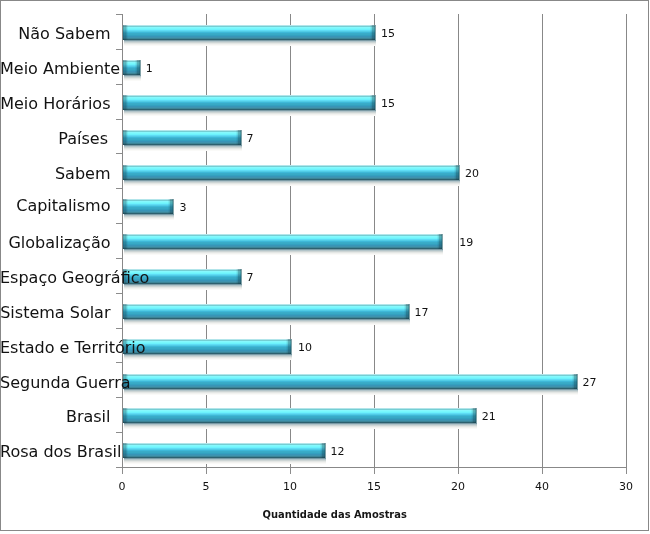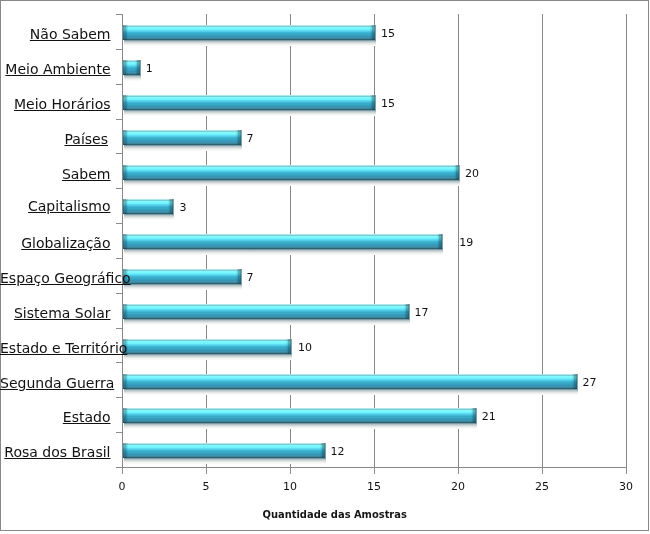--- a/index.html
+++ b/index.html
@@ -16,22 +16,22 @@
   #axis-y{position:absolute;left:122px;top:14px;width:1px;height:460px;background:#888888;}
   .ytick{position:absolute;left:116px;width:6px;height:1px;background:#8C8C8C;}
   .xtick{position:absolute;top:468px;width:1px;height:6px;background:#8C8C8C;}
   .bar-wrap{position:absolute;overflow:hidden;}
   .bar-edge{position:absolute;background:rgba(76,123,131,0.70);}
   .bar-bevel-l{position:absolute;left:0;top:0;bottom:0;width:5px;
        background:linear-gradient(to right,rgba(12,48,62,0.47) 0%,rgba(12,48,62,0.42) 10%,rgba(12,48,62,0.31) 30%,rgba(12,48,62,0.33) 50%,rgba(12,48,62,0.21) 70%,rgba(12,48,62,0.07) 90%,rgba(12,48,62,0.02) 100%);}
   .bar-bevel-r{position:absolute;right:0;top:0;bottom:0;width:5px;
        background:linear-gradient(to right,rgba(14,50,62,0.03) 0%,rgba(14,50,62,0.06) 10%,rgba(14,50,62,0.155) 30%,rgba(14,50,62,0.36) 50%,rgba(14,50,62,0.37) 70%,rgba(14,50,62,0.49) 90%,rgba(14,50,62,0.52) 100%);}
   .bar-shadow{position:absolute;background:linear-gradient(to bottom,#7A9AA5 0%,#7A9AA5 8.33%,#B2C4C9 25%,#CDD5D5 41.67%,#E4E7E5 58.33%,#F2F2F0 75%,#FAFAF8 91.67%,#FFFFFF 100%);}
-  .cat-label{position:absolute;transform:translateZ(0);text-align:right;font-size:14px;color:#121212;
-       white-space:nowrap;line-height:12px;text-decoration:underline;}
+  .cat-label{position:absolute;transform:translateZ(0);text-align:right;font-size:16px;color:#121212;
+       white-space:nowrap;line-height:12px;}
   .val-label{position:absolute;transform:translateZ(0);font-size:11px;color:#111111;white-space:nowrap;line-height:12px;}
   .tick-label{position:absolute;transform:translateZ(0);font-size:11px;color:#121212;text-align:center;line-height:12px;}
   #axis-title{position:absolute;transform:translateZ(0);font-size:11px;font-weight:bold;color:#161616;
        font-stretch:condensed;text-align:center;white-space:nowrap;line-height:12px;}
 </style>
 </head>
 <body>
 
 <div id="chart-frame">
   <div id="plot">
@@ -50,21 +50,21 @@
     <div class="tick-label" style="left: 97px; width: 50px; top: 481px;">0</div>
     <div class="xtick" style="left: 206px;"></div>
     <div class="tick-label" style="left: 181px; width: 50px; top: 481px;">5</div>
     <div class="xtick" style="left: 290px;"></div>
     <div class="tick-label" style="left: 265px; width: 50px; top: 481px;">10</div>
     <div class="xtick" style="left: 374px;"></div>
     <div class="tick-label" style="left: 349px; width: 50px; top: 481px;">15</div>
     <div class="xtick" style="left: 458px;"></div>
     <div class="tick-label" style="left: 433px; width: 50px; top: 481px;">20</div>
     <div class="xtick" style="left: 542px;"></div>
-    <div class="tick-label" style="left: 517px; width: 50px; top: 481px;">25</div>
+    <div class="tick-label" style="left: 517px; width: 50px; top: 481px;">40</div>
     <div class="xtick" style="left: 626px;"></div>
     <div class="tick-label" style="left: 601px; width: 50px; top: 481px;">30</div>
     <div class="ytick" style="top: 14px;"></div>
     <div class="ytick" style="top: 49px;"></div>
     <div class="ytick" style="top: 84px;"></div>
     <div class="ytick" style="top: 119px;"></div>
     <div class="ytick" style="top: 153px;"></div>
     <div class="ytick" style="top: 188px;"></div>
     <div class="ytick" style="top: 223px;"></div>
     <div class="ytick" style="top: 258px;"></div>
@@ -81,21 +81,21 @@
     </div>
     <div class="bar-edge" style="left: 324.6px; top: 443px; width: 1px; height: 15px;"></div>
     <div class="cat-label" style="left: 0px; width: 110.5px; top: 446px;">Rosa dos Brasil</div>
     <div class="val-label" style="left: 330.6px; top: 446px;">12</div>
     <div class="bar-shadow" style="left: 124px; top: 423px; width: 352.8px; height: 6px;"></div>
     <div class="bar-wrap" style="left: 123px; top: 408px; width: 352.8px; height: 15px; background: linear-gradient(rgb(178, 229, 234) 0%, rgb(178, 229, 234) 3.33%, rgb(117, 206, 211) 10%, rgb(134, 248, 253) 16.67%, rgb(120, 248, 253) 23.33%, rgb(109, 242, 252) 30%, rgb(94, 220, 245) 36.67%, rgb(81, 204, 229) 43.33%, rgb(62, 184, 216) 50%, rgb(58, 172, 200) 56.67%, rgb(55, 169, 198) 63.33%, rgb(52, 160, 191) 70%, rgb(56, 148, 183) 76.67%, rgb(62, 147, 174) 83.33%, rgb(60, 132, 151) 90%, rgb(45, 96, 110) 96.67%, rgb(45, 96, 110) 100%);">
       <span class="bar-bevel-l"></span>
       <span class="bar-bevel-r"></span>
     </div>
     <div class="bar-edge" style="left: 475.8px; top: 408px; width: 1px; height: 15px;"></div>
-    <div class="cat-label" style="left: 0px; width: 110.5px; top: 411px;">Estado</div>
+    <div class="cat-label" style="left: 0px; width: 110.5px; top: 411px;">Brasil</div>
     <div class="val-label" style="left: 481.8px; top: 411px;">21</div>
     <div class="bar-shadow" style="left: 124px; top: 389px; width: 453.6px; height: 6px;"></div>
     <div class="bar-wrap" style="left: 123px; top: 374px; width: 453.6px; height: 15px; background: linear-gradient(rgb(178, 229, 234) 0%, rgb(178, 229, 234) 3.33%, rgb(117, 206, 211) 10%, rgb(134, 248, 253) 16.67%, rgb(120, 248, 253) 23.33%, rgb(109, 242, 252) 30%, rgb(94, 220, 245) 36.67%, rgb(81, 204, 229) 43.33%, rgb(62, 184, 216) 50%, rgb(58, 172, 200) 56.67%, rgb(55, 169, 198) 63.33%, rgb(52, 160, 191) 70%, rgb(56, 148, 183) 76.67%, rgb(62, 147, 174) 83.33%, rgb(60, 132, 151) 90%, rgb(45, 96, 110) 96.67%, rgb(45, 96, 110) 100%);">
       <span class="bar-bevel-l"></span>
       <span class="bar-bevel-r"></span>
     </div>
     <div class="bar-edge" style="left: 576.6px; top: 374px; width: 1px; height: 15px;"></div>
     <div class="cat-label" style="left: 0px; width: 110.5px; top: 377px;">Segunda Guerra</div>
     <div class="val-label" style="left: 582.6px; top: 377px;">27</div>
     <div class="bar-shadow" style="left: 124px; top: 354px; width: 168px; height: 6px;"></div>

